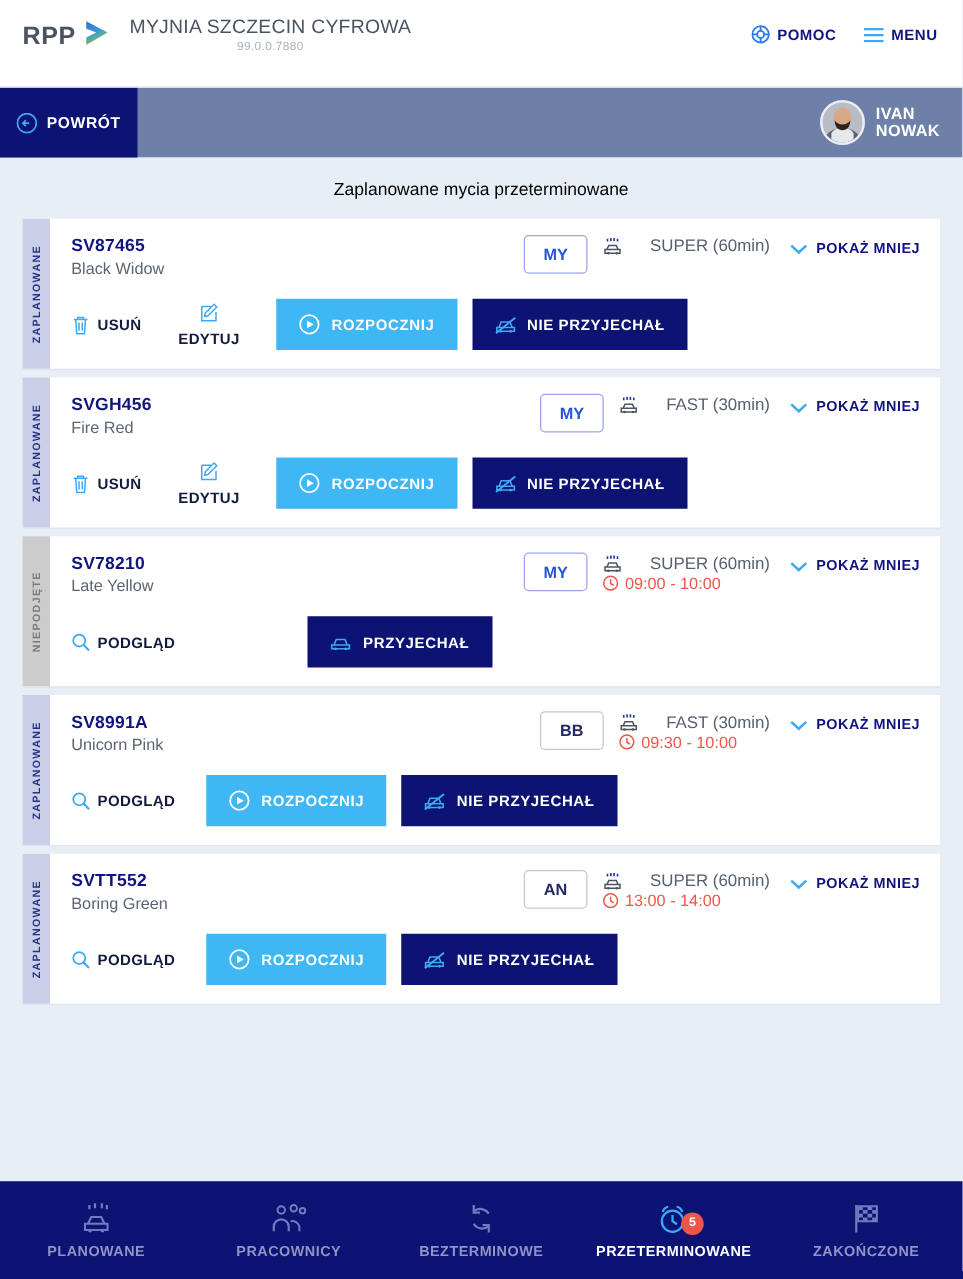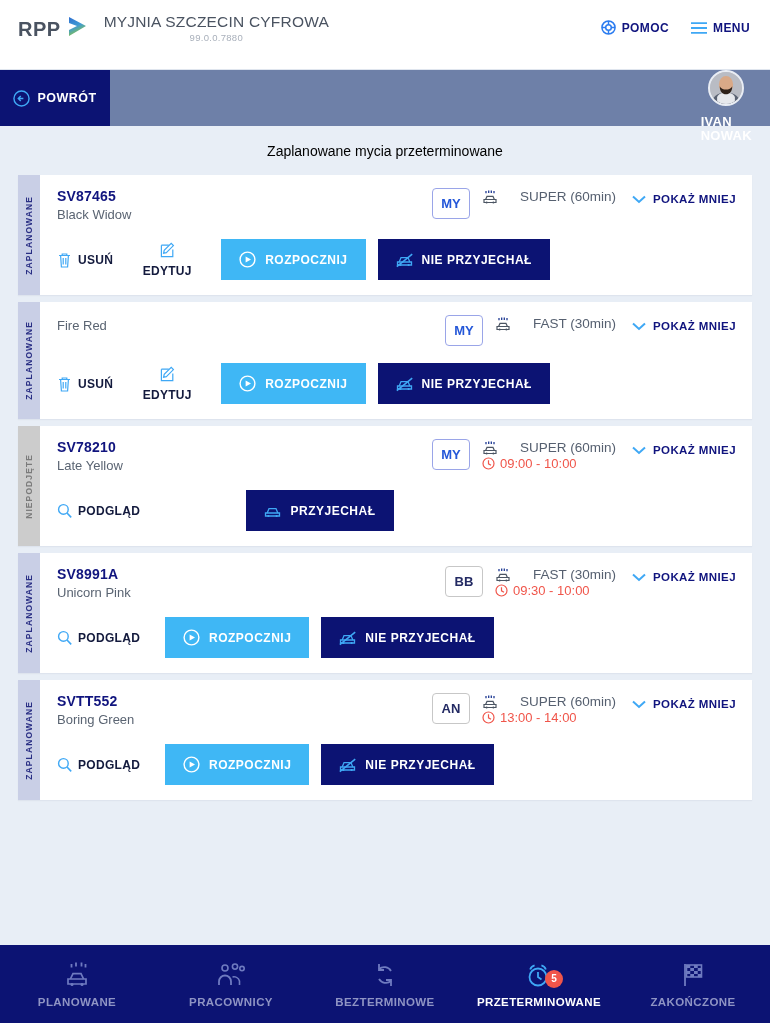--- a/index.html
+++ b/index.html
@@ -49,21 +49,21 @@
   }
   .btn-powrot {
     width: 110px; background: #0c1373; display: flex;
     align-items: center; justify-content: center; gap: 7px;
     color: #ffffff; font-size: 12.5px; font-weight: bold;
     letter-spacing: 0.5px; cursor: pointer;
   }
   .icon-back { width: 17px; height: 17px; display: block; }
   .subbar-spacer { flex: 1; }
   .user-block {
-    display: flex; align-items: center; gap: 9px; padding-right: 18px; flex-direction: column;
+    display: flex; align-items: center; gap: 9px; padding-right: 18px;
   }
   .avatar {
     width: 36px; height: 36px; border-radius: 50%;
     border: 2px solid #e9edf4; overflow: hidden; flex: none;
     background: #c9cdd6;
   }
   .avatar svg { display: block; width: 100%; height: 100%; }
   .user-name {
     color: #ffffff; font-size: 13px; font-weight: bold;
     line-height: 1.08; letter-spacing: 0.3px;
@@ -104,21 +104,21 @@
   .veh { min-width: 300px; }
   .veh-plate {
     font-size: 14px; font-weight: bold; color: #10147e;
     letter-spacing: 0.2px;
   }
   .veh-name { font-size: 13px; color: #5a6472; margin-top: 3px; }
 
   .top-right { margin-left: auto; display: flex; align-items: flex-start; gap: 12px; }
 
   .initials {
-    width: 38px; height: 31px; border-radius: 4px;
+    width: 51px; height: 31px; border-radius: 4px;
     border: 1.5px solid #9aa5e8; color: #2457d8;
     display: flex; align-items: center; justify-content: center;
     font-size: 13px; font-weight: bold; flex: none;
   }
   .initials.grey { border-color: #c7c7c7; color: #232a63; }
 
   .wash-meta { min-width: 118px; padding-top: 1px; }
   .wash-line { display: flex; align-items: center; gap: 22px; }
   .wash-type { font-size: 13.5px; color: #566070; white-space: nowrap; }
   .time-line { display: flex; align-items: center; gap: 5px; margin-top: 1px; }
@@ -320,20 +320,21 @@
           </div>
         </div>
       </div>
       <div class="card">
         <div class="card-tag">
           <span>ZAPLANOWANE</span>
         </div>
         <div class="card-body">
           <div class="card-top">
             <div class="veh">
+              <div class="veh-plate">SVGH456</div>
               <div class="veh-name">Fire Red</div>
             </div>
             <div class="top-right">
               <div class="initials">MY</div>
               <div class="wash-meta">
                 <div class="wash-line">
                   <svg class="icon-wash" viewBox="0 0 16 14">
                     <path d="M2 9.5 h12 v3 h-12 z" fill="none" stroke="#4b5563" stroke-width="1.2"></path>
                     <path d="M3.6 9.5 L5 6.4 h6 l1.4 3.1" fill="none" stroke="#4b5563" stroke-width="1.2"></path>
                     <circle cx="4.6" cy="12.6" r="1" fill="#4b5563"></circle>

